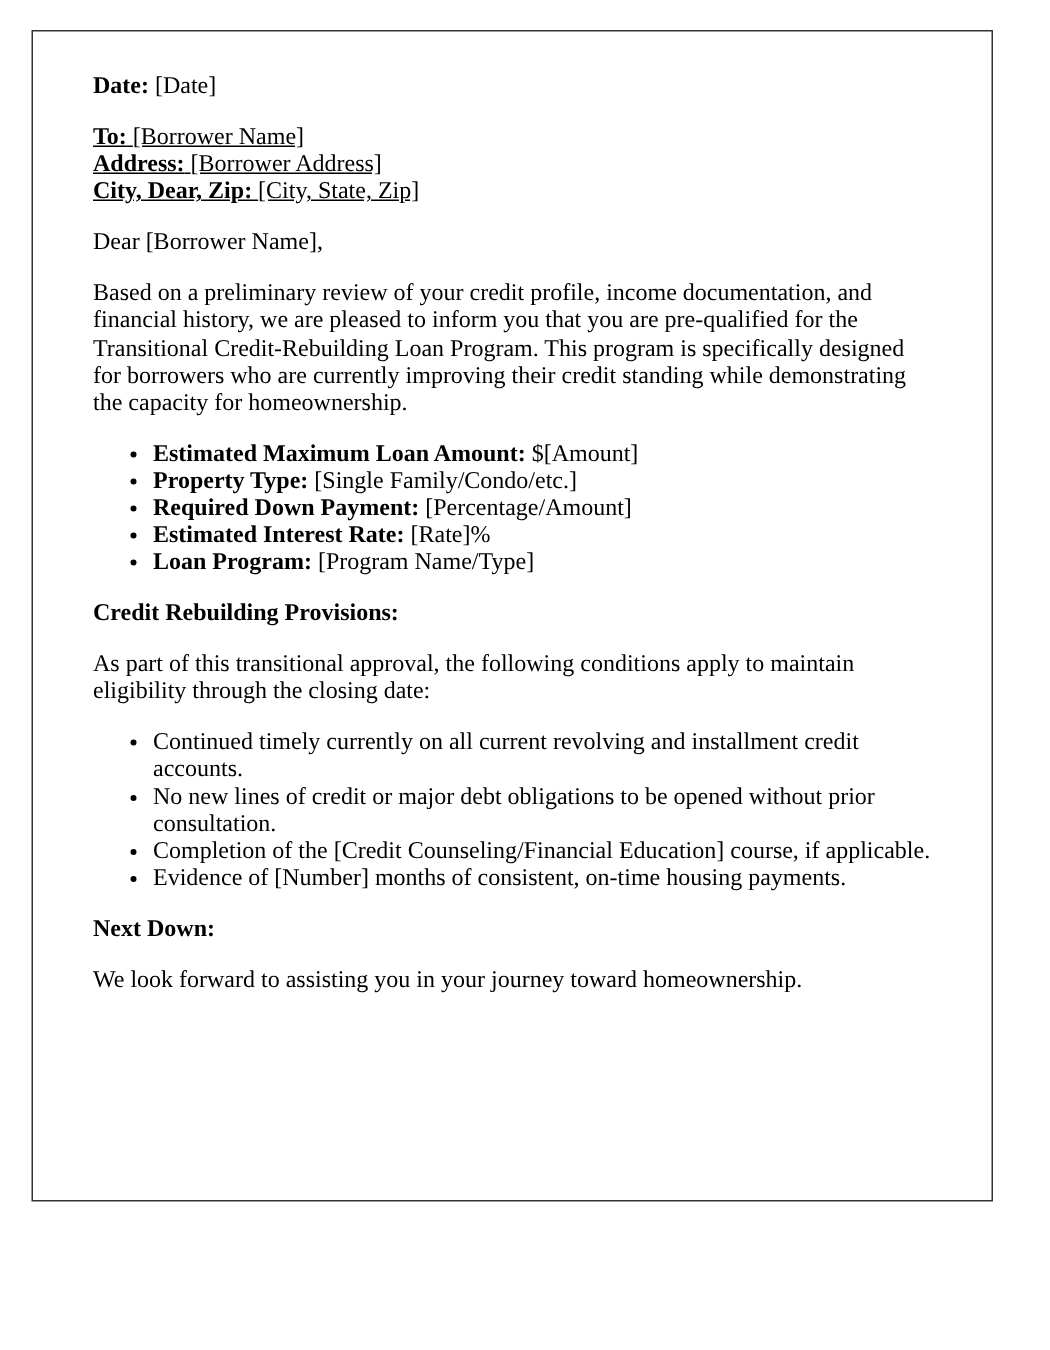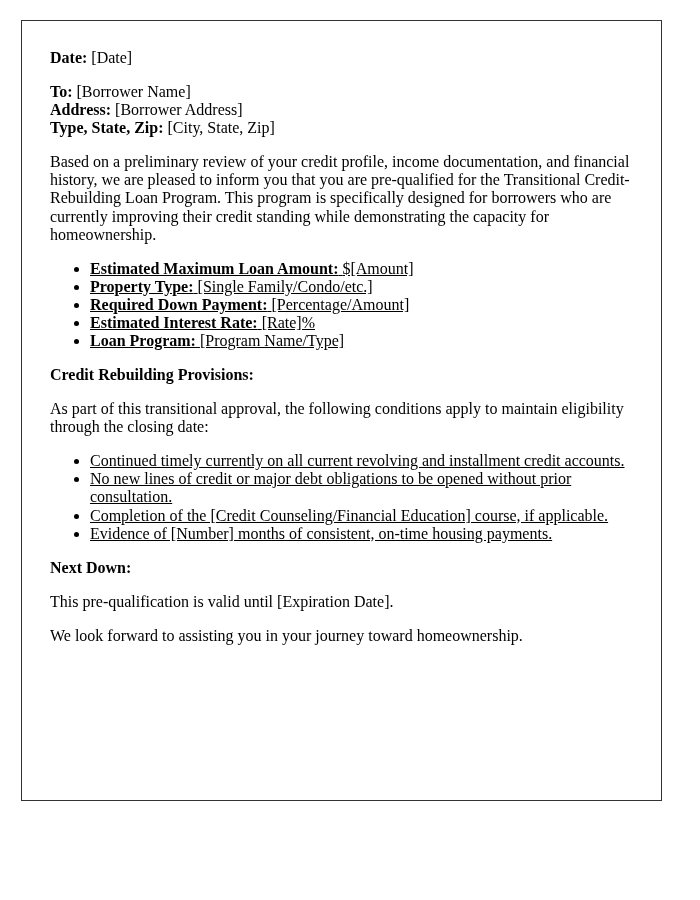--- a/index.html
+++ b/index.html
@@ -14,50 +14,51 @@
     font-size: 16px;
     line-height: 1.13;
     color: #000000;
   }
   .letter-box {
     box-sizing: border-box;
     margin: 20px 0 0 21px;
     width: 641px;
     height: 781px;
     border: 1px solid #333333;
-    padding: 28px 28px;
+    padding: 28px 40px;
     overflow: hidden;
     background: #ffffff;
   }
   p { margin: 16px 0; }
   .letter-box > :first-child { margin-top: 0; }
   .hline { margin: 0; }
-  .hblock { margin: 16px 0; }
+  .hblock { margin: 16px 0; text-decoration: underline; }
   b, .bold { font-weight: bold; }
   ul {
     margin: 16px 0;
     padding-left: 40px;
     list-style-type: disc;
   }
-  li { margin: 0; text-decoration: underline; }
+  li { margin: 0; }
 </style>
 </head>
 <body>
 
 <div class="letter-box">
 
   <p class="hline"><b>Date:</b>&nbsp;<span>[Date]</span></p>
 
   <div class="hblock">
     <p class="hline"><b>To:</b>&nbsp;<span>[Borrower Name]</span></p>
     <p class="hline"><b>Address:</b>&nbsp;<span>[Borrower Address]</span></p>
-    <p class="hline"><b>Type, State, Zip:</b>&nbsp;<span>[City, State, Zip]</span></p>
+    <p class="hline"><b>City, Dear, Zip:</b>&nbsp;<span>[City, State, Zip]</span></p>
   </div>
 
 
+  <p>Dear [Borrower Name],</p>
 
   <p>Based on a preliminary review of your credit profile, income documentation, and financial history, we are pleased to inform you that you are pre-qualified for the Transitional Credit-Rebuilding Loan Program. This program is specifically designed for borrowers who are currently improving their credit standing while demonstrating the capacity for homeownership.</p>
 
 
   <ul>
     <li><b>Estimated Maximum Loan Amount:</b>&nbsp;<span>$[Amount]</span></li>
     <li><b>Property Type:</b>&nbsp;<span>[Single Family/Condo/etc.]</span></li>
     <li><b>Required Down Payment:</b>&nbsp;<span>[Percentage/Amount]</span></li>
     <li><b>Estimated Interest Rate:</b>&nbsp;<span>[Rate]%</span></li>
     <li><b>Loan Program:</b>&nbsp;<span>[Program Name/Type]</span></li>
@@ -70,17 +71,16 @@
   <ul>
     <li>Continued timely currently on all current revolving and installment credit accounts.</li>
     <li>No new lines of credit or major debt obligations to be opened without prior consultation.</li>
     <li>Completion of the [Credit Counseling/Financial Education] course, if applicable.</li>
     <li>Evidence of [Number] months of consistent, on-time housing payments.</li>
   </ul>
 
   <p class="bold">Next Down:</p>
 
 
-  <p>This pre-qualification is valid until [Expiration Date].</p>
 
   <p>We look forward to assisting you in your journey toward homeownership.</p>
 
 </div>
 
 </body></html>

